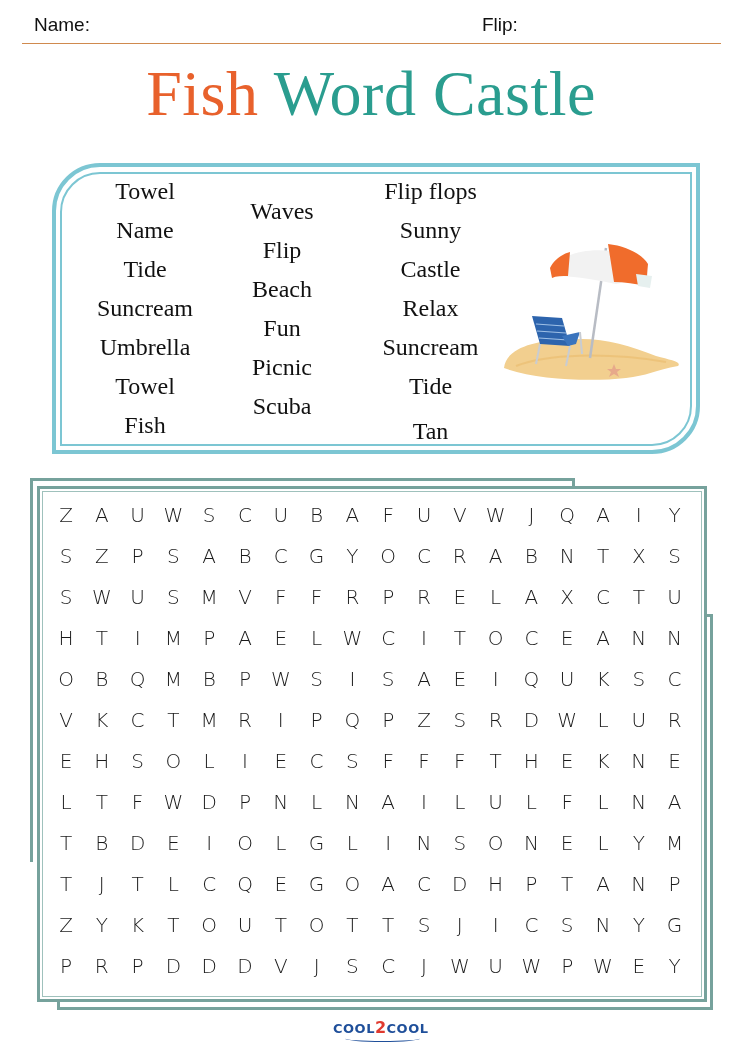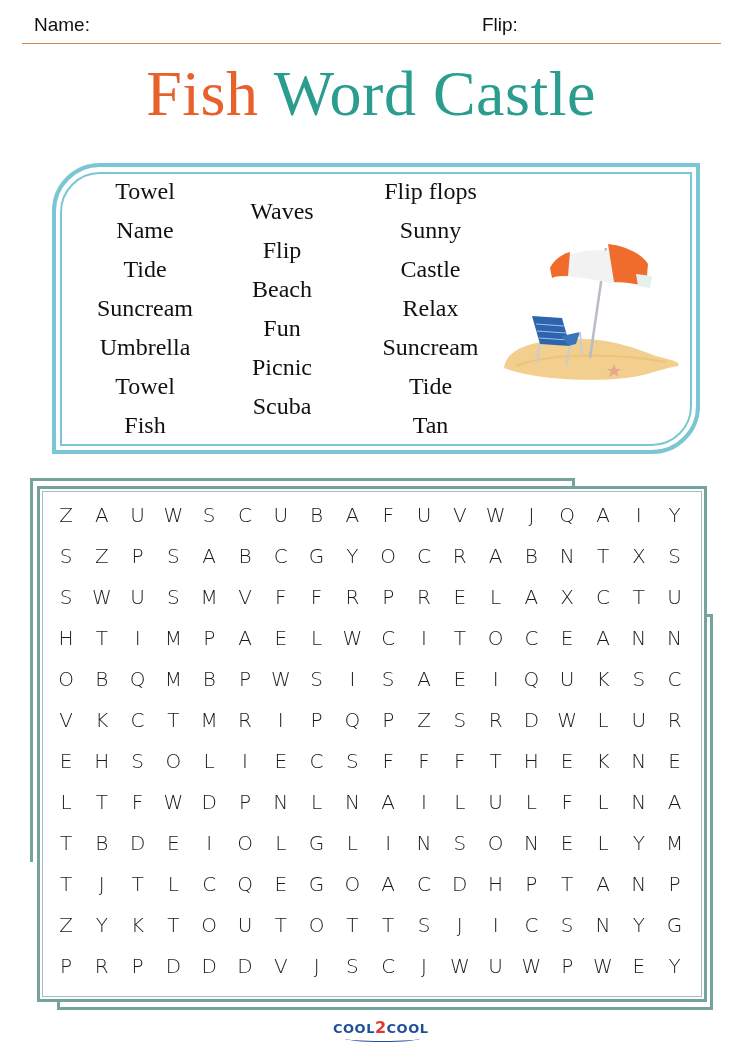--- a/index.html
+++ b/index.html
@@ -72,21 +72,21 @@
     <div class="w" style="top:156px">Picnic</div>
     <div class="w" style="top:195px">Scuba</div>
   </div>
   <div class="wb-col" style="left:358px; top:176px; width:145px;">
     <div class="w" style="top:0px">Flip flops</div>
     <div class="w" style="top:39px">Sunny</div>
     <div class="w" style="top:78px">Castle</div>
     <div class="w" style="top:117px">Relax</div>
     <div class="w" style="top:156px">Suncream</div>
     <div class="w" style="top:195px">Tide</div>
-    <div class="w" style="top:234px">Tan</div>
+    <div class="w" style="top:240px">Tan</div>
   </div>
 </div>
 
 <svg class="beach-art" viewBox="0 0 190 150">
 
   <path d="M8,132 C10,112 40,104 70,104 C100,100 130,108 160,120 C175,124 186,126 182,130 C160,134 150,140 130,142 C95,146 40,144 8,132 Z" fill="#f2cf8f"></path>
   <path d="M20,130 C50,118 110,116 170,126" stroke="#e9bb6d" stroke-width="2" fill="none" opacity="0.6"></path>
 
   <polygon points="118,128 120,133 125,133 121,136 123,141 118,138 113,141 115,136 111,133 116,133" fill="#e7a98a"></polygon>
 

